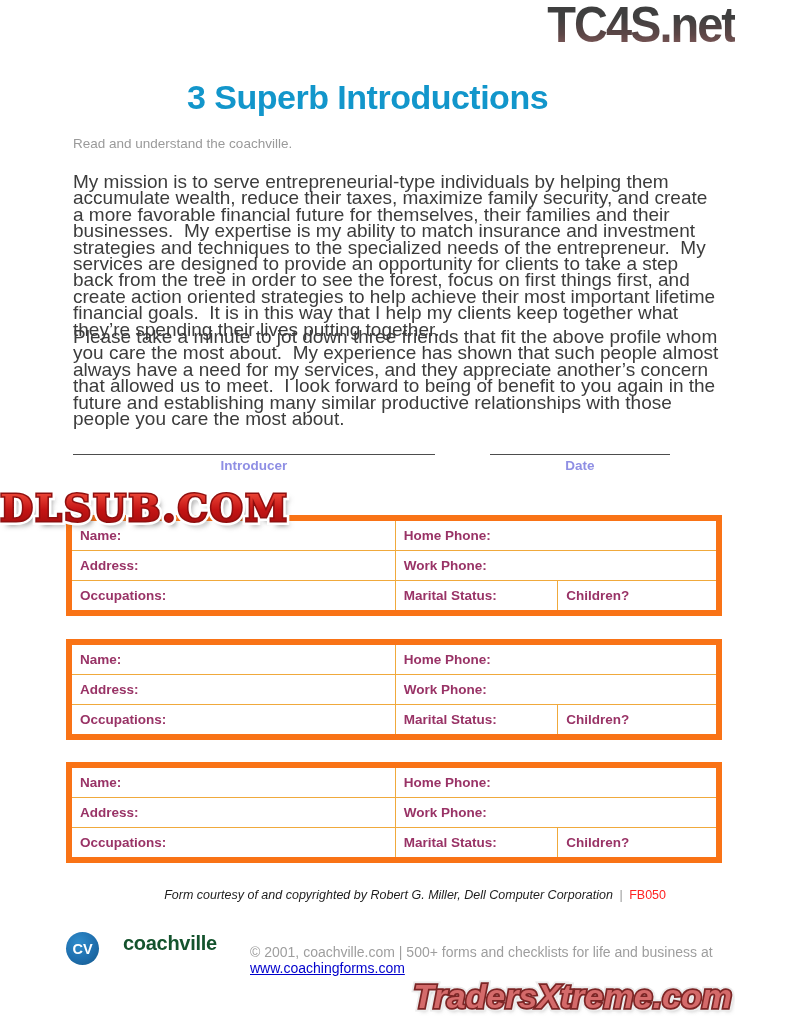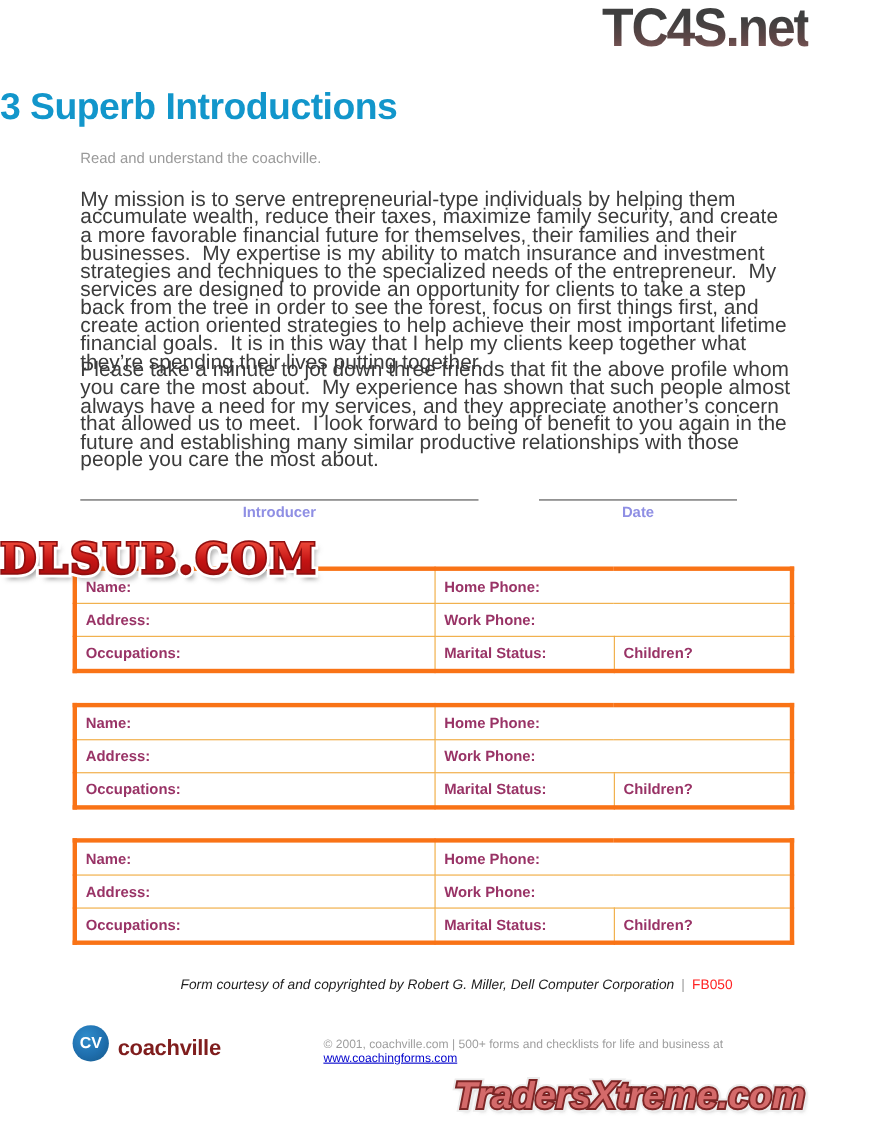--- a/index.html
+++ b/index.html
@@ -60,21 +60,21 @@
   }
   .wm-traders .outline{
     position:absolute;left:0;right:0;top:0;
     color:#7c2525;-webkit-text-stroke:3.5px #7c2525;
   }
   .wm-traders .fill{position:relative;color:#d46a6a;}
 
   
   .title{
     position:absolute;top:78px;left:0;width:100%;
-    text-align:left;
+    text-align:center;
     font-size:34px;font-weight:700;letter-spacing:-0.5px;
     color:#1296CB;
   }
   .instruction{
     position:absolute;top:136px;left:73px;
     font-size:13.5px;color:#9a9a9a;
   }
 
   
   .para{
@@ -103,47 +103,47 @@
     z-index:2;background:transparent;
   }
   table.ref.t1{top:515px;}
   table.ref.t2{top:639px;}
   table.ref.t3{top:762px;}
   table.ref td{
     border:1.5px solid #F0A93C;
     height:29px;padding:0 0 0 8px;vertical-align:middle;
     font-size:13.5px;font-weight:700;color:#993366;
   }
-  table.ref{border:4px solid #f97316;}
+  table.ref{border:6px solid #f97316;}
 
   
   .courtesy{
     position:absolute;top:888px;right:69px;
     font-size:12.5px;color:#1d1d1d;
   }
   .courtesy .txt{font-style:italic;text-align:center;}
   .courtesy .sep{color:#9a9a9a;font-style:normal;padding:0 3px;}
   .courtesy .code{color:#FF2222;font-style:normal;}
 
   .cv-logo{
     position:absolute;left:66px;top:932px;
-    display:flex;align-items:flex-end;gap:8px;
+    display:flex;align-items:flex-start;gap:24px;
   }
   .cv-badge{
     width:33px;height:33px;border-radius:50%;
     background:radial-gradient(circle at 38% 32%, #2f8ccb 0%, #1f6fae 55%, #155889 100%);
     color:#fff;font-weight:700;font-size:14.5px;
     display:flex;align-items:center;justify-content:center;
     letter-spacing:0;
   }
-  .cv-name{font-size:20px;font-weight:700;color:#7f1d1d;letter-spacing:-0.3px;}
+  .cv-name{font-size:20px;font-weight:700;color:#14532d;letter-spacing:-0.3px;}
 
   .meta{
     position:absolute;left:250px;top:944px;
-    font-size:11px;color:#9e9e9e;margin-left:44px;
+    font-size:14px;color:#9e9e9e;
   }
   .meta a{color:#0000CC;text-decoration:underline;cursor:pointer;}
 </style>
 </head>
 <body>
 
 <div class="page">
 
   <div class="wm-tc4s">TC4S.net</div>
 

